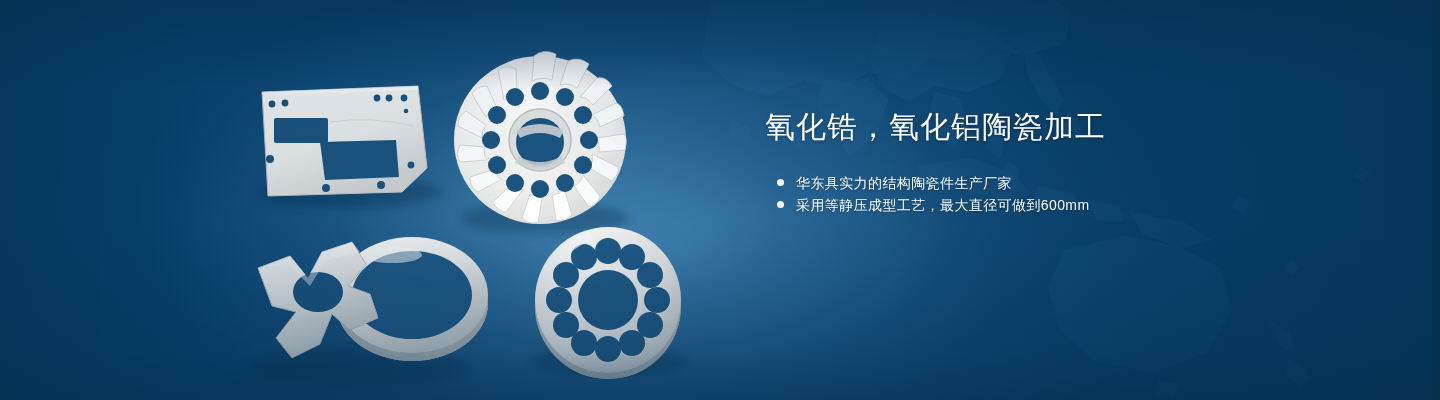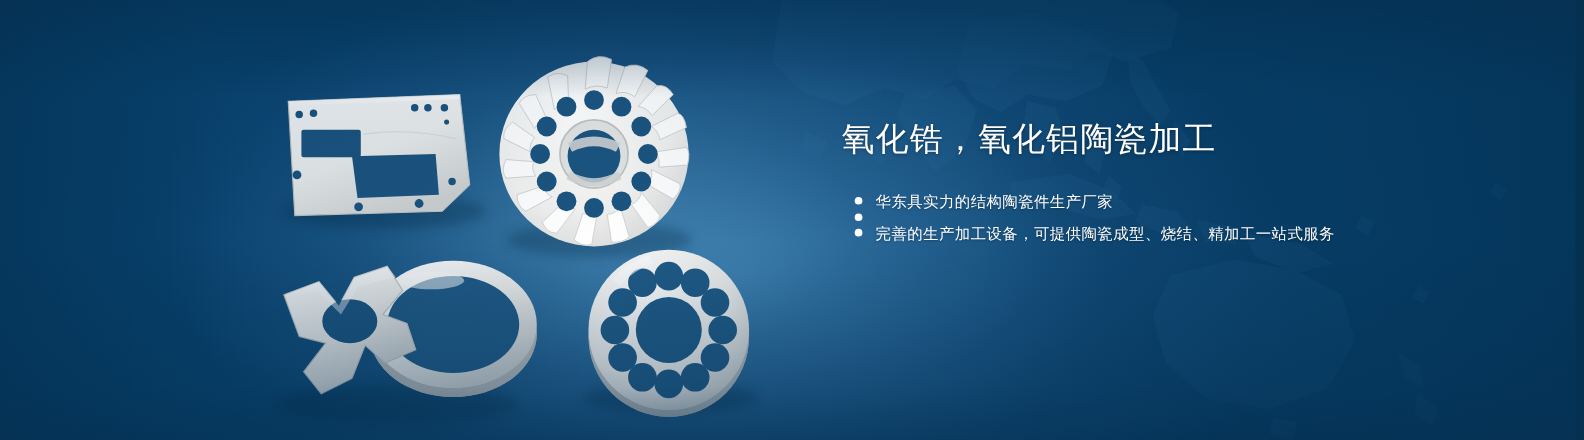--- a/index.html
+++ b/index.html
@@ -322,21 +322,18 @@
 
   <div class="copy">
     <h1 class="headline">氧化锆，氧化铝陶瓷加工</h1>
     <ul class="bullets">
       <li>
         <span class="dot"></span>
         <span>华东具实力的结构陶瓷件生产厂家</span>
       </li>
       <li>
         <span class="dot"></span>
-      </li>
-      <li>
-        <span class="dot"></span>
-        <span>完善的生产加工设备，可提供陶瓷成型、烧结、精加工一站式服务</span>
+        <span>采用等静压成型工艺，最大直径可做到600mm</span>
       </li>
     </ul>
   </div>
 
 </div>
 
 </body></html>

